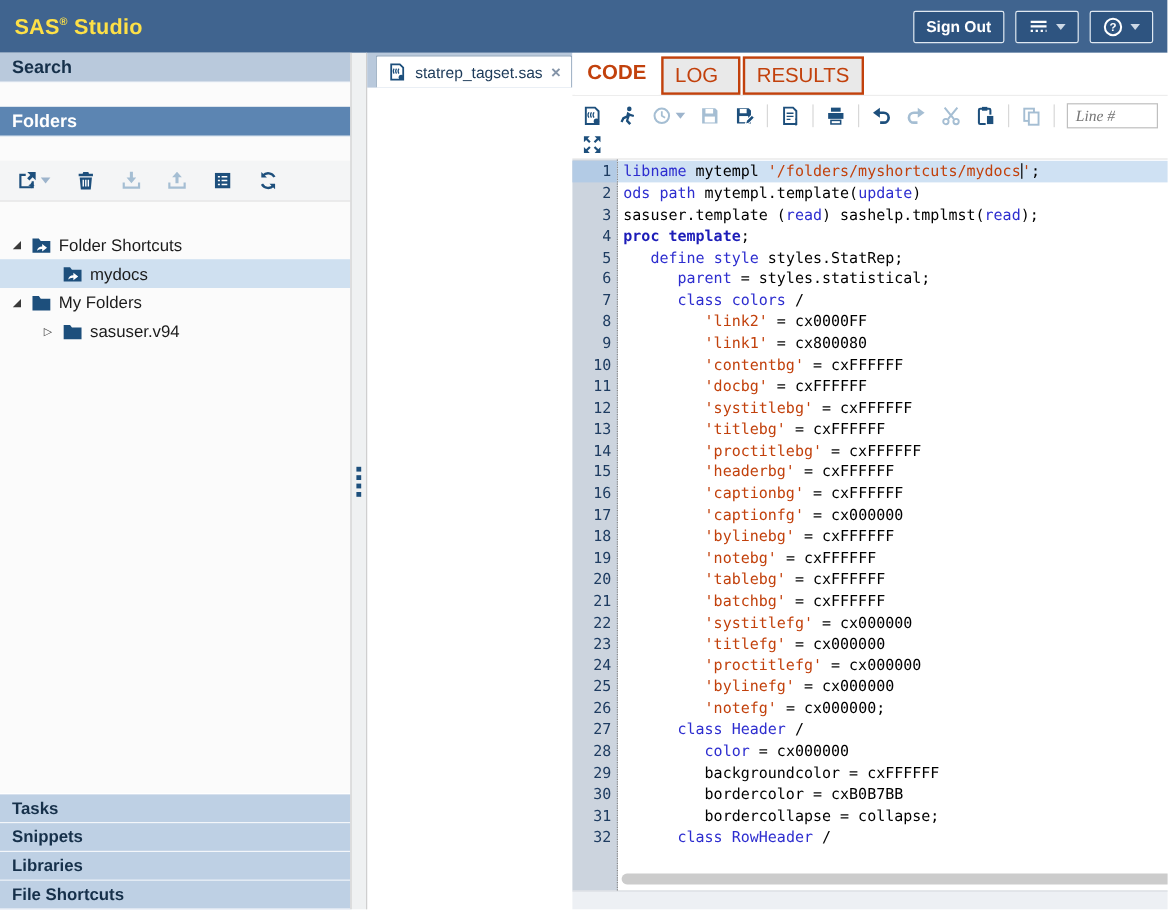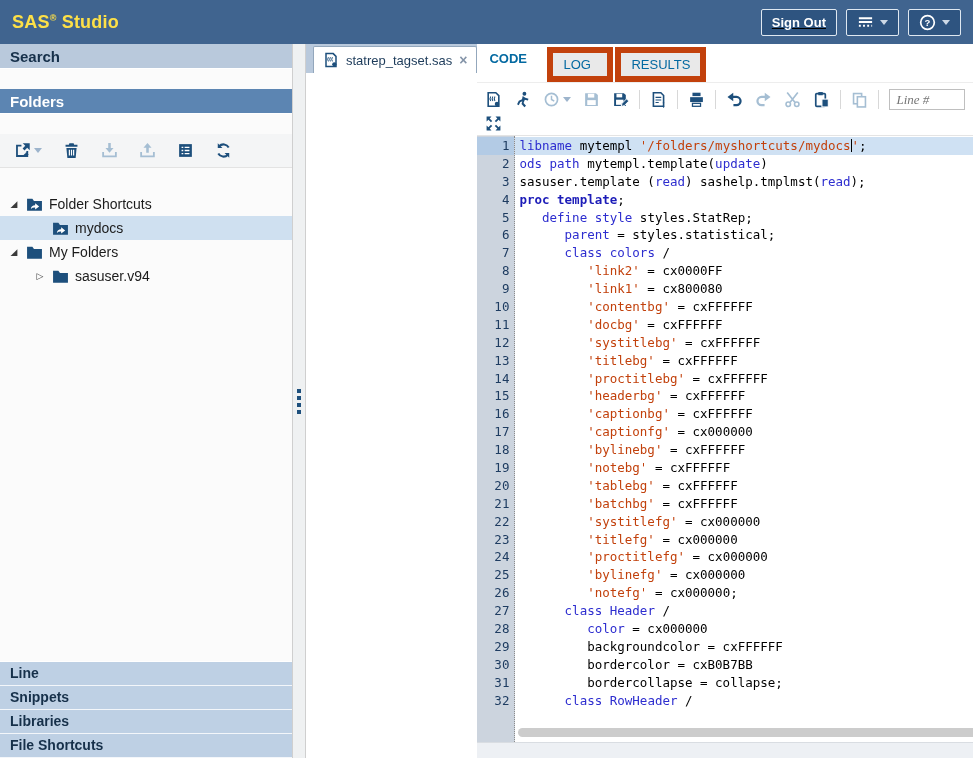--- a/index.html
+++ b/index.html
@@ -1,21 +1,21 @@
 <!DOCTYPE html>
 <html><head>
 <meta charset="utf-8">
 <style>
   html,body{margin:0;padding:0;}
   body{width:973px;height:758px;background:#fff;font-family:"Liberation Sans",sans-serif;overflow:hidden;-webkit-font-smoothing:antialiased;}
   
   .topbar{height:44px;background:#40648f;display:flex;align-items:center;padding:0 12px;box-sizing:border-box;}
   .app-title{color:#fde047;font-weight:bold;font-size:18px;letter-spacing:.2px;}
   .app-title sup{font-size:9px;}
-  .topbar-right{margin-left:auto;display:flex;gap:9px;align-items:flex-start;text-decoration:underline;}
+  .topbar-right{margin-left:auto;display:flex;gap:9px;align-items:flex-start;}
   .tb-btn{background:#2e5480;border:1px solid #dfe8f1;border-radius:2px;color:#fff;font-weight:bold;font-size:13px;
     height:27px;display:flex;align-items:center;gap:6px;padding:0 10px;cursor:pointer;}
   .caret{width:0;height:0;border-left:4px solid transparent;border-right:4px solid transparent;border-top:5px solid #9db4cc;display:inline-block;}
   .tb-btn .caret{border-top-color:#cdd9e6;}
   
   .content{display:flex;height:714px;}
   
   .sidebar{width:292px;display:flex;flex-direction:column;background:#fbfbfb;gap:20px;}
   .side-header{height:25px;box-sizing:border-box;padding:4px 10px 0;font-size:15px;font-weight:bold;border-bottom:1px solid #fff;}
   .side-header.search{background:#b9c9dc;color:#16304a;}
@@ -39,22 +39,22 @@
   .dots i{width:4px;height:4px;background:#1d4f7c;display:block;}
   
   .main{flex:1;margin-right:8px;display:flex;flex-direction:row;min-width:0;}
   .tabstrip{height:29px;background:#b9c9dc;display:flex;align-items:flex-end;padding-left:7px;}
   .doc-tab{background:#fff;border:1px solid #93a7bc;border-bottom:none;border-radius:2px 2px 0 0;height:26px;
     display:flex;align-items:center;gap:7px;padding:0 9px;font-size:13px;color:#1d3b5a;cursor:pointer;}
   .doc-tab svg{width:16px;height:16px;color:#1d4f7c;}
   .tab-close{color:#8494a8;font-size:14px;font-weight:bold;cursor:pointer;line-height:1;}
   .mainbody{flex:1;background:#fff;display:flex;flex-direction:column;min-height:0;}
   .vtabs{display:flex;padding:3px 0 0 2px;border-bottom:1px solid #ededed;}
-  .vtab{min-width:66px;box-sizing:border-box;padding:4px 10px;font-size:13px;color:#0369a1;cursor:pointer;}
-  .vtab.inactive{background:#e9e9e9;border:6px solid #c2410c;margin-left:2px;}
+  .vtab{min-width:66px;box-sizing:border-box;padding:4px 10px;font-size:17px;color:#c2410c;cursor:pointer;}
+  .vtab.inactive{background:#e9e9e9;border:2px solid #c2410c;margin-left:2px;}
   .vtab.active{background:#fff;font-weight:bold;}
   
   .etoolbar{display:flex;align-items:center;gap:12px;padding:6px 8px 4px;}
   .etoolbar .sep{width:1px;height:19px;background:#d8d8d8;margin:0 -2px;}
   .line-input{width:62px;height:19px;border:1px solid #bfbfbf;font-family:"Liberation Serif",serif;font-style:italic;
     font-size:13px;color:#8e8e8e;padding:0 6px;}
   .etoolbar2{padding:1px 8px 3px;}
   
   .editor{flex:1;display:flex;border-top:1px solid #e4e4e4;position:relative;min-height:0;
     font-family:"DejaVu Sans Mono","Liberation Mono",monospace;font-size:12.5px;line-height:17.9px;}
@@ -201,21 +201,21 @@
           <span class="twisty">▷</span>
           <span class="tree-icon" style="display: inline-flex;">
             <svg viewBox="0 0 16 14" style="width: 17px; height: 17px;">
               <path fill="currentColor" d="M1 1.6h5l1.5 2H15v9.2H1z"></path>
             </svg>
           </span>
           <span>sasuser.v94</span>
         </div>
       </div>
     <div class="accordion" id="accordion">
-        <div class="acc-item">Line</div>
+        <div class="acc-item">Tasks</div>
         <div class="acc-item">Snippets</div>
         <div class="acc-item">Libraries</div>
         <div class="acc-item">File Shortcuts</div>
       </div>
   </aside>
 
   <div class="splitter">
       <span class="dots">
         <i></i>
         <i></i>

